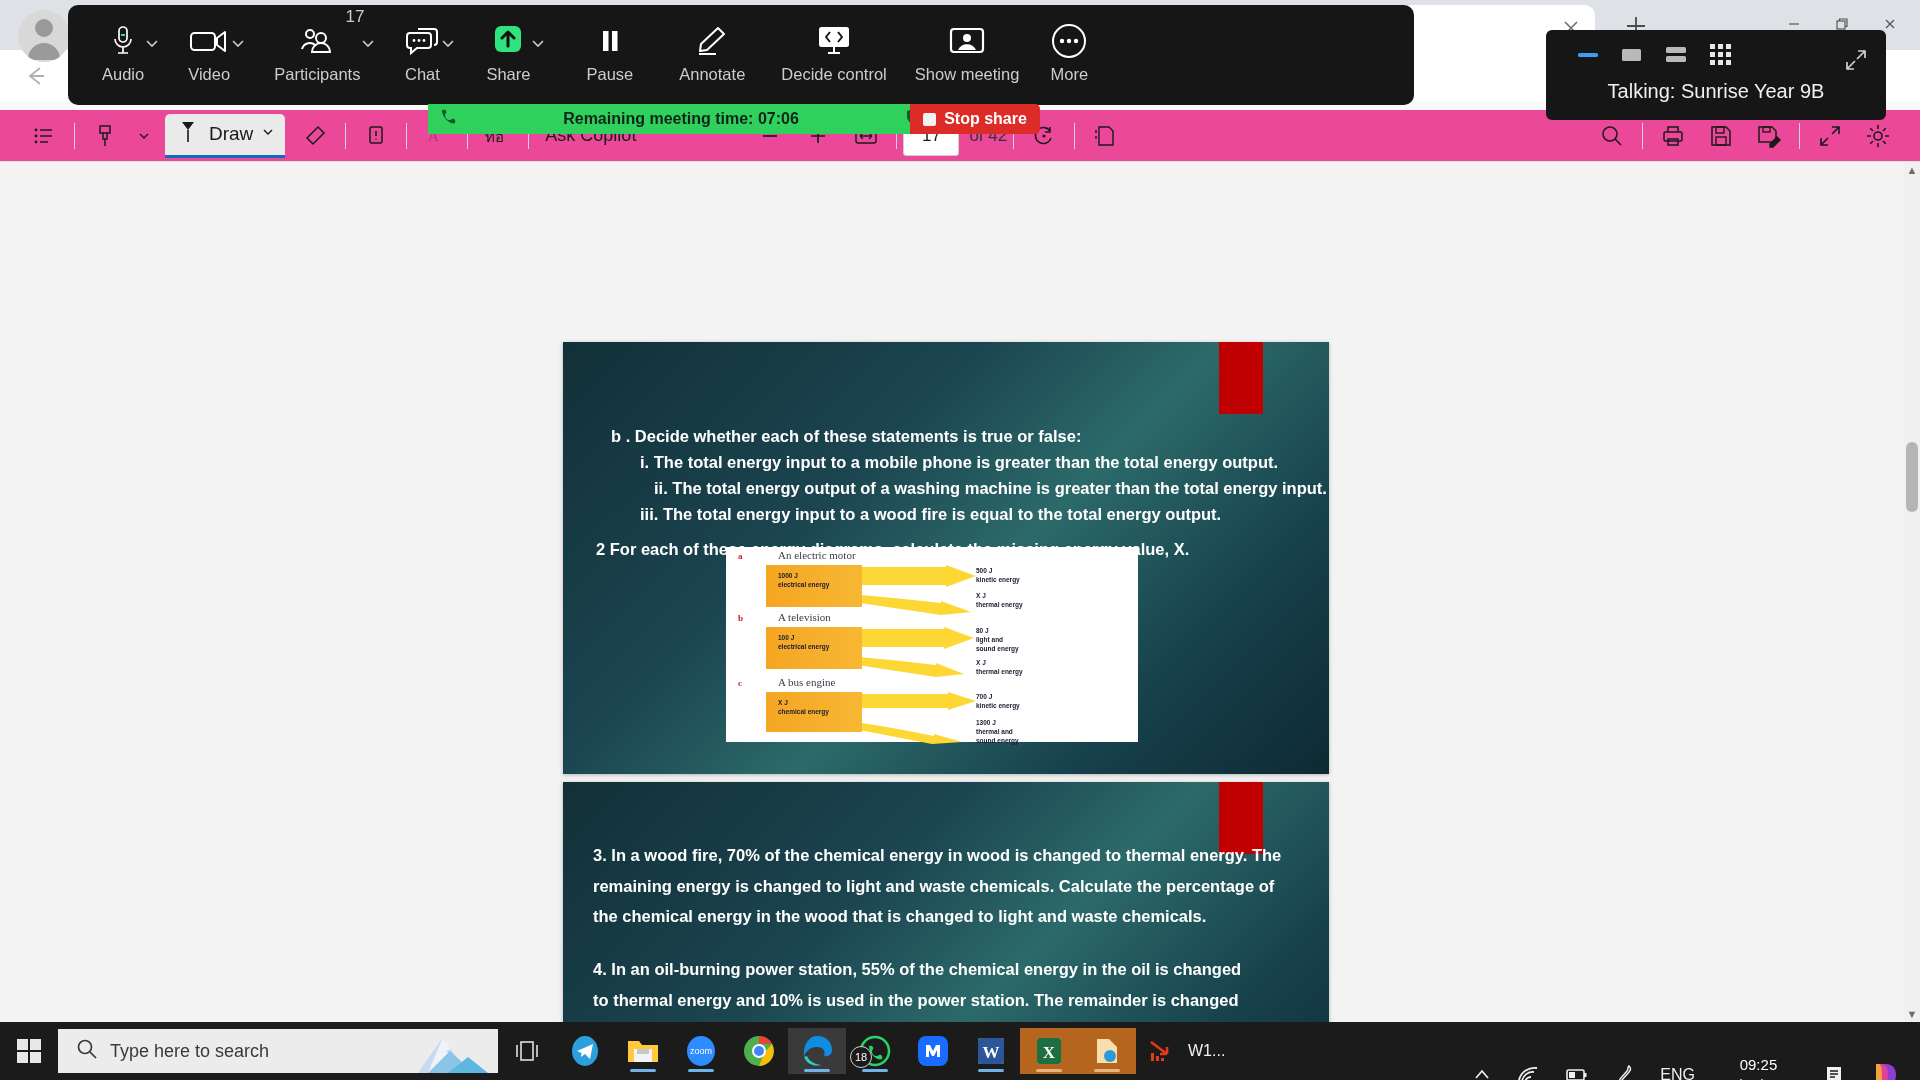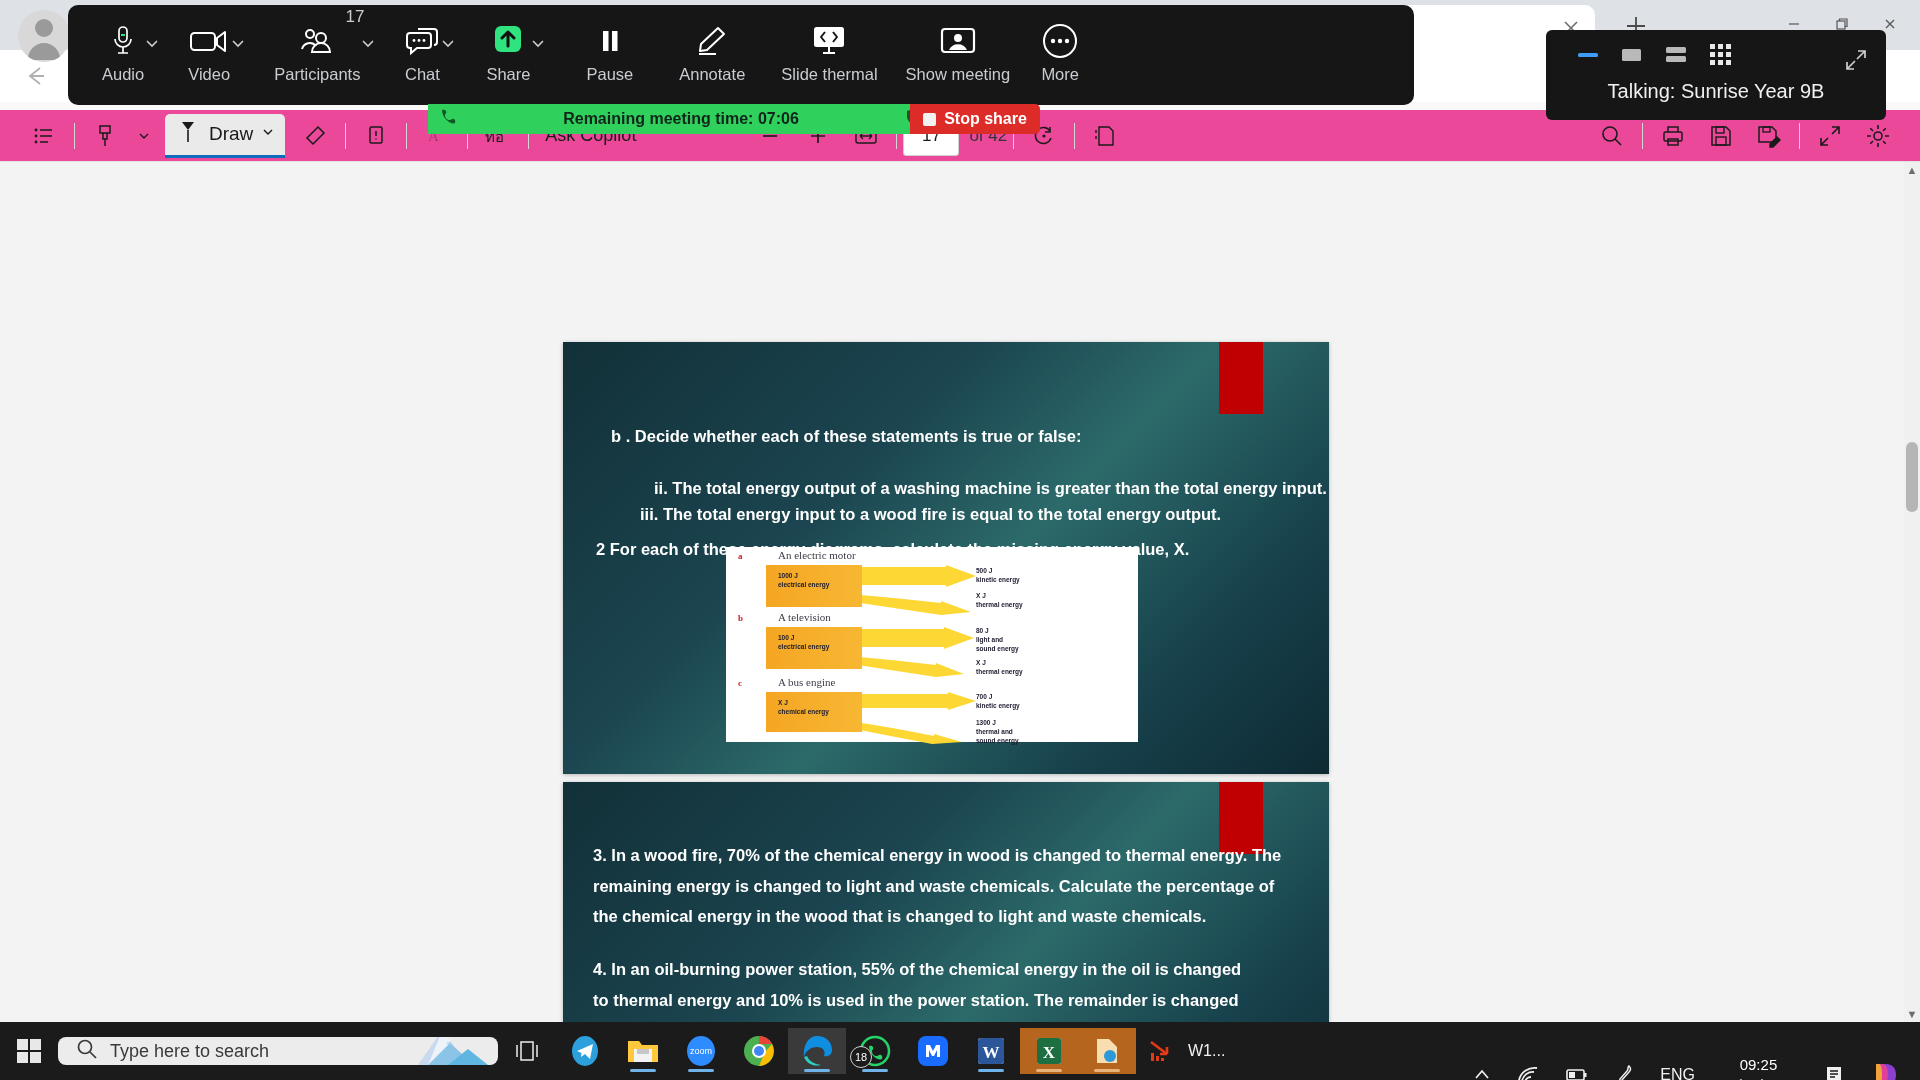--- a/index.html
+++ b/index.html
@@ -161,22 +161,22 @@
   .talk-label { color:#f0f0f0; font-size:20px; text-align:center; padding-top:10px; }
   .talk-expand { position:absolute; right:18px; top:18px; color:#d0d0d0; }
 
   
   .taskbar {
     position:absolute; left:0; bottom:0; width:1920px; height:58px;
     background:#1b1b1b; display:flex; align-items:center;
   }
   .start-btn { width:58px; height:58px; display:flex; align-items:center; justify-content:center; }
   .tb-search {
-    width:440px; height:28px; background:#ececec; display:flex; align-items:center;
-    gap:12px; padding-left:18px; position:relative; overflow:hidden;border-radius:8px;
+    width:440px; height:44px; background:#ececec; display:flex; align-items:center;
+    gap:12px; padding-left:18px; position:relative; overflow:hidden;
   }
   .tb-search .ph { font-size:18px; color:#3a3a3a; }
   .tb-search .mountain { position:absolute; right:0; bottom:0; width:110px; height:44px; }
   .tb-icons { display:flex; align-items:center; }
   .tb-icon {
     width:58px; height:46px; display:flex; align-items:center; justify-content:center;
     position:relative;
   }
   .tb-icon.active { background:#3a3a3a; }
   .tb-icon.orange { background:#b5651d; }
@@ -395,20 +395,21 @@
         </svg>
       </div>
     </div>
 
     <div class="pdf-area">
 
       <div class="slide slide-a">
         <div class="red-tab"></div>
 
         <div class="q-text" style="position:absolute; left:48px; top:82px;">b . Decide whether each of these statements is true or false:</div>
+        <div class="q-text" style="position:absolute; left:77px; top:108px;">i. The total energy input to a mobile phone is greater than the total energy output.</div>
         <div class="q-text" style="position:absolute; left:91px; top:134px;">ii. The total energy output of a washing machine is greater than the total energy input.</div>
         <div class="q-text" style="position:absolute; left:77px; top:160px;">iii. The total energy input to a wood fire is equal to the total energy output.</div>
         <div class="q-text" style="position:absolute; left:33px; top:195px;">2 For each of these energy diagrams, calculate the missing energy value, X.</div>
 
         <div class="diagram">
 
           <span class="dg-row-letter" style="left:12px; top:4px;">a</span>
           <span class="dg-row-title" style="left:52px; top:2px;">An electric motor</span>
           <svg class="dg-arrow" style="left:40px; top:18px;" width="270" height="50" viewBox="0 0 270 50">
             <path d="M0 2 H180 V0 L210 11 L180 22 V20 H0 Z" fill="#fdd835"></path>
@@ -595,21 +596,21 @@
     </div>
 
     <div class="zoom-item" style="margin-left:36px">
       <span class="ico">
         <svg width="42" height="34" viewBox="0 0 42 34">
           <rect x="6" y="3" width="30" height="20" rx="2.5" fill="#fff"></rect>
           <path d="M17 8 L13 13 L17 18 M25 8 L29 13 L25 18" stroke="#141414" stroke-width="2" fill="none" stroke-linejoin="round"></path>
           <path d="M21 23 V29 M15 29 H27" stroke="#fff" stroke-width="2"></path>
         </svg>
       </span>
-      <span class="lbl">Slide thermal</span>
+      <span class="lbl">Decide control</span>
     </div>
 
     <div class="zoom-item" style="margin-left:28px">
       <span class="ico">
         <svg width="42" height="32" viewBox="0 0 42 32">
           <rect x="5" y="4" width="32" height="23" rx="3" stroke="#fff" stroke-width="2.2" fill="none"></rect>
           <circle cx="21" cy="13" r="4" fill="#fff"></circle>
           <path d="M12 25 A10 10 0 0 1 30 25 Z" fill="#fff"></path>
         </svg>
       </span>

